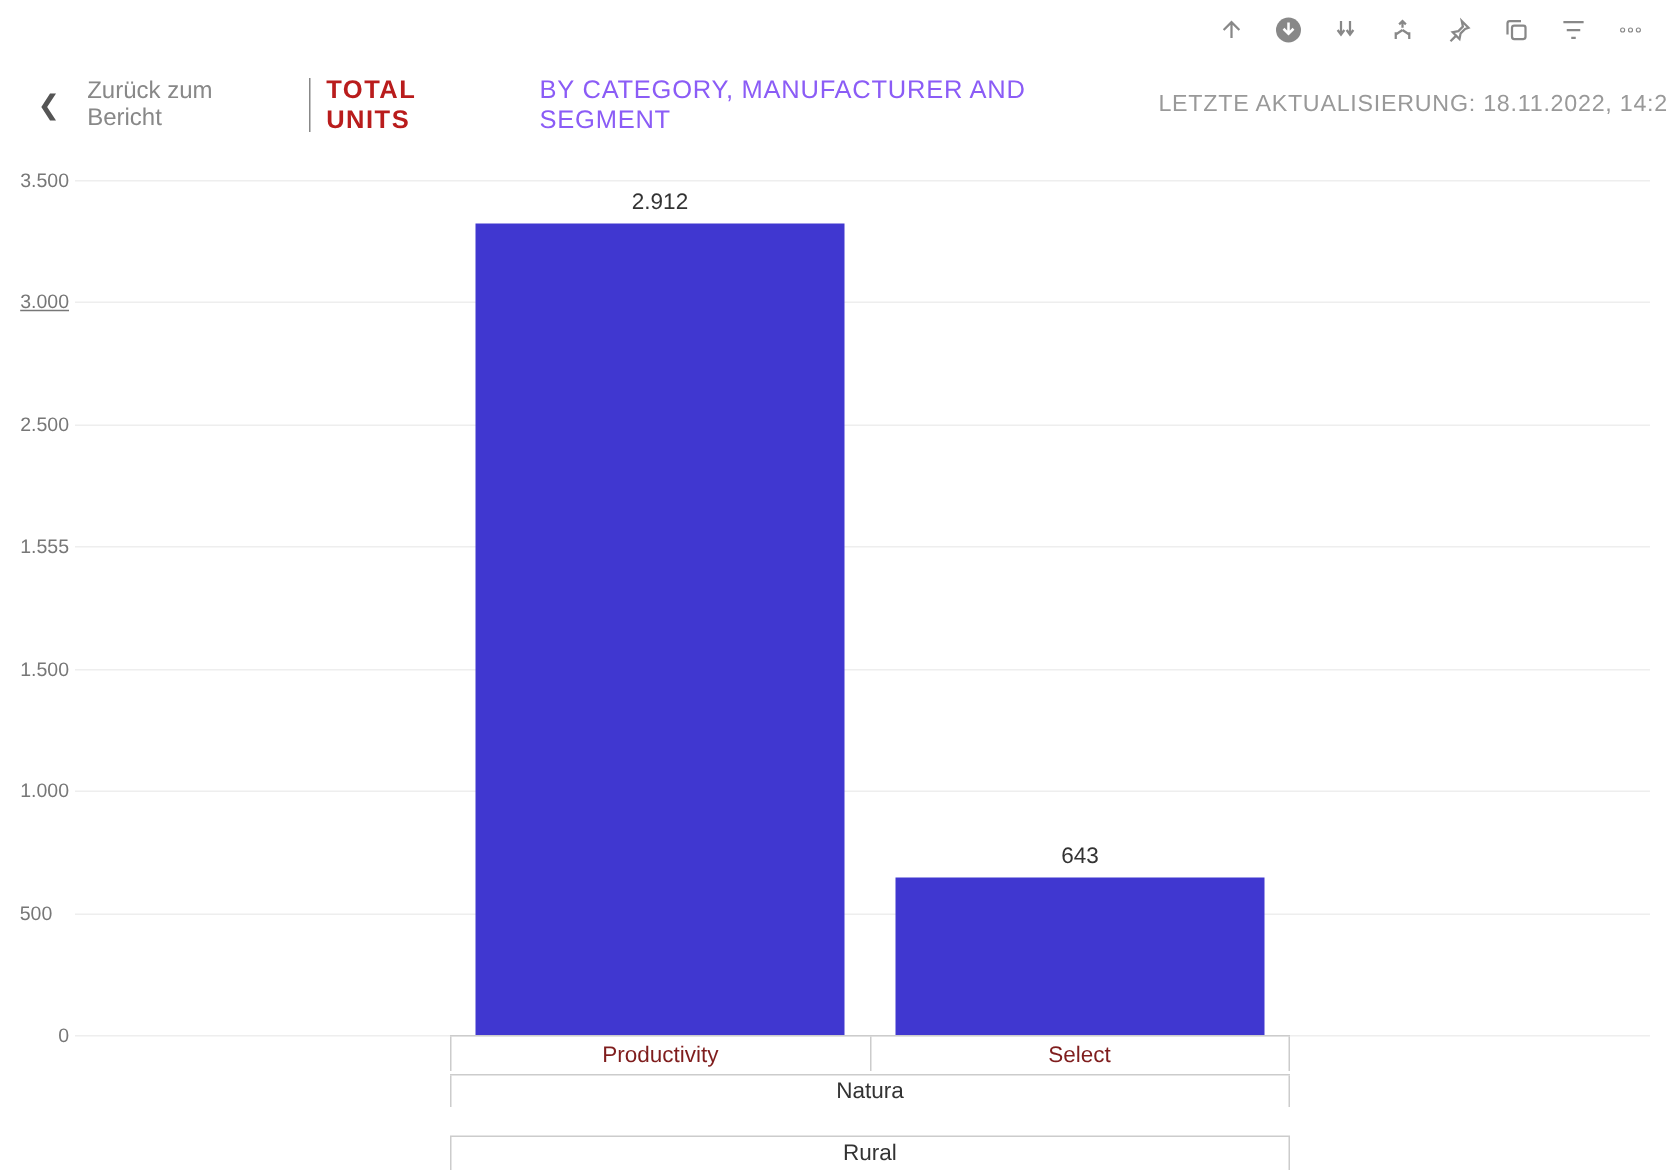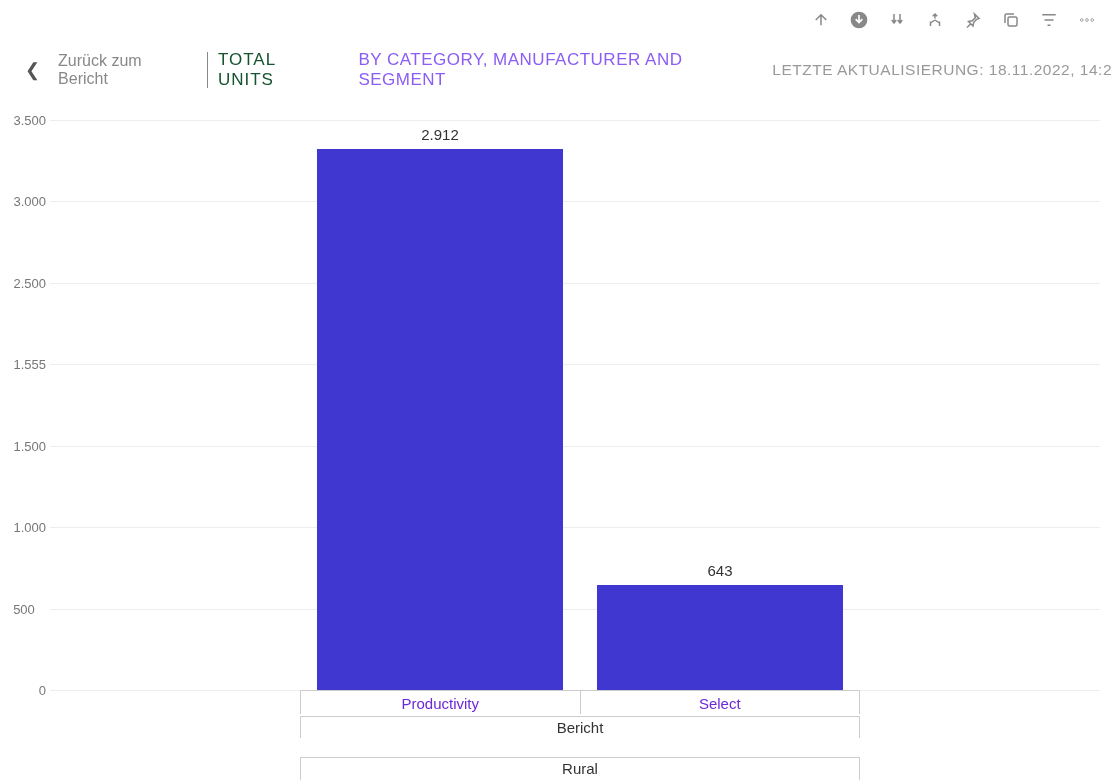--- a/index.html
+++ b/index.html
@@ -52,23 +52,23 @@
       font-size: 16px;
       margin-right: 12px;
     }
     .vbar {
       width: 1px;
       height: 36px;
       background: #888;
       margin: 0 10px 0 0;
     }
     .title-main {
-      color: #14532d;
+      color: #b91c1c;
       font-size: 17px;
-      font-weight: 400;
+      font-weight: 700;
       letter-spacing: 1px;
       margin-right: 22px;
     }
     .title-sub {
       color: #8b5cf6;
       font-size: 17px;
       letter-spacing: 0.5px;
     }
     .header-right {
       margin-left: auto;
@@ -129,21 +129,21 @@
     .cat-row {
       position: absolute;
       left: 0;
       width: 100%;
       display: flex;
       border-top: 1px solid #ccc;
     }
     .cat-cell {
       text-align: center;
       font-size: 15px;
-      color: #6d28d9;
+      color: #7f1d1d;
       padding: 4px 0 2px 0;
       border-right: 1px solid transparent;
     }
     .cat-row.lvl1 .cat-cell { border-right: 1px solid #ccc; }
     .cat-row.lvl1 .cat-cell:first-child { border-left: 1px solid #ccc; }
     .cat-row.lvl2 .group { border-right: 1px solid #ccc; text-align: center; font-size: 15px; color: #333; padding: 2px 0; }
     .cat-row.lvl2 .group:first-child { border-left: 1px solid #ccc; }
     .cat-row.lvl3 .group { border-right: 1px solid #ccc; text-align: center; font-size: 15px; color: #333; padding: 2px 0 4px 0; }
     .cat-row.lvl3 .group:first-child { border-left: 1px solid #ccc; }
     .cat-row.lvl3 { border-bottom: 1px solid #ccc; }
@@ -218,33 +218,33 @@
       <div class="ytick" style="top: 488.571px; text-align: center;">500</div>
       <div class="gridline" style="top: 407.143px;"></div>
       <div class="ytick" style="top: 407.143px;">1.000</div>
       <div class="gridline" style="top: 325.714px;"></div>
       <div class="ytick" style="top: 325.714px;">1.500</div>
       <div class="gridline" style="top: 244.286px;"></div>
       <div class="ytick" style="top: 244.286px;">1.555</div>
       <div class="gridline" style="top: 162.857px;"></div>
       <div class="ytick" style="top: 162.857px;">2.500</div>
       <div class="gridline" style="top: 81.4286px;"></div>
-      <div class="ytick" style="top: 81.4286px;">3.000</div>
+      <div class="ytick" style="top: 81.4286px; text-decoration: underline;">3.000</div>
       <div class="gridline" style="top: 0px;"></div>
       <div class="ytick" style="top: 0px;">3.500</div>
       <div class="bar" style="left: 266.8px; width: 246.4px; height: 540.686px; background: rgb(64, 55, 208);"></div>
       <div class="bar-label" style="left: 390px; top: 29.3143px;">2.912</div>
       <div class="bar" style="left: 546.8px; width: 246.4px; height: 104.717px; background: rgb(64, 55, 208);"></div>
       <div class="bar-label" style="left: 670px; top: 465.283px;">643</div>
     </div>
   <div class="x-axis-labels" id="xaxis" style="top: 590px;">
       <div class="cat-row lvl1" style="top: 0px; left: 250px; width: 560px;">
         <div class="cat-cell" style="flex: 1 1 0%;">Productivity</div>
         <div class="cat-cell" style="flex: 1 1 0%;">Select</div>
       </div>
       <div class="cat-row lvl2" style="top: 26px; left: 250px; width: 560px; display: flex;">
-        <div class="group" style="flex: 2 1 0%;">Bericht</div>
+        <div class="group" style="flex: 2 1 0%;">Natura</div>
       </div>
       <div class="cat-row lvl3" style="top: 67px; left: 250px; width: 560px; display: flex;">
         <div class="group" style="flex: 2 1 0%;">Rural</div>
       </div>
     </div>
 </div>
 
 </body></html>

